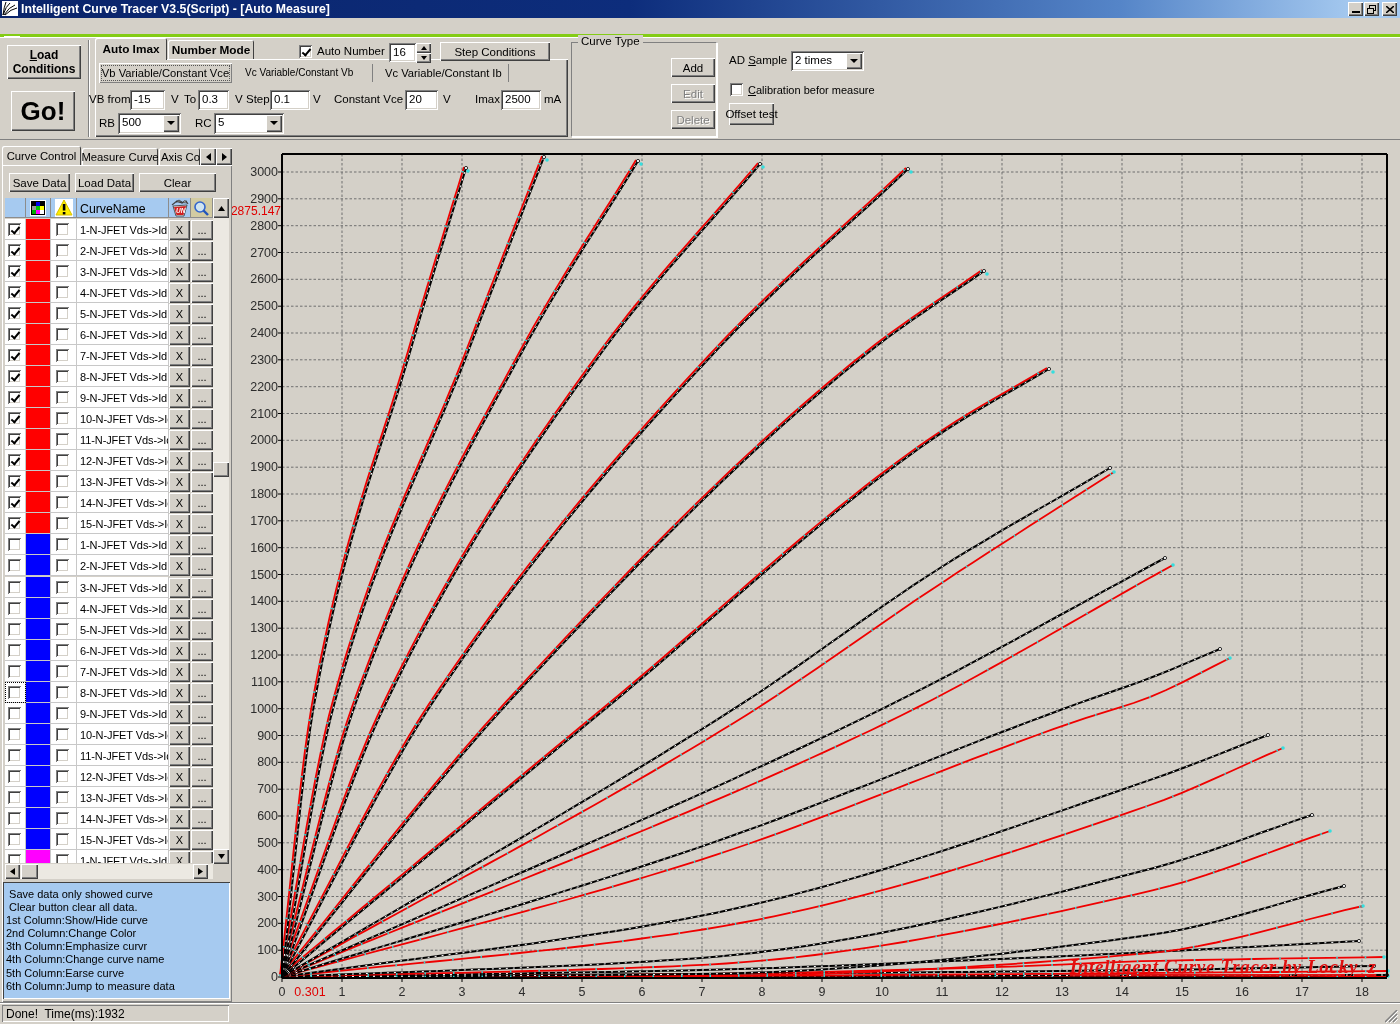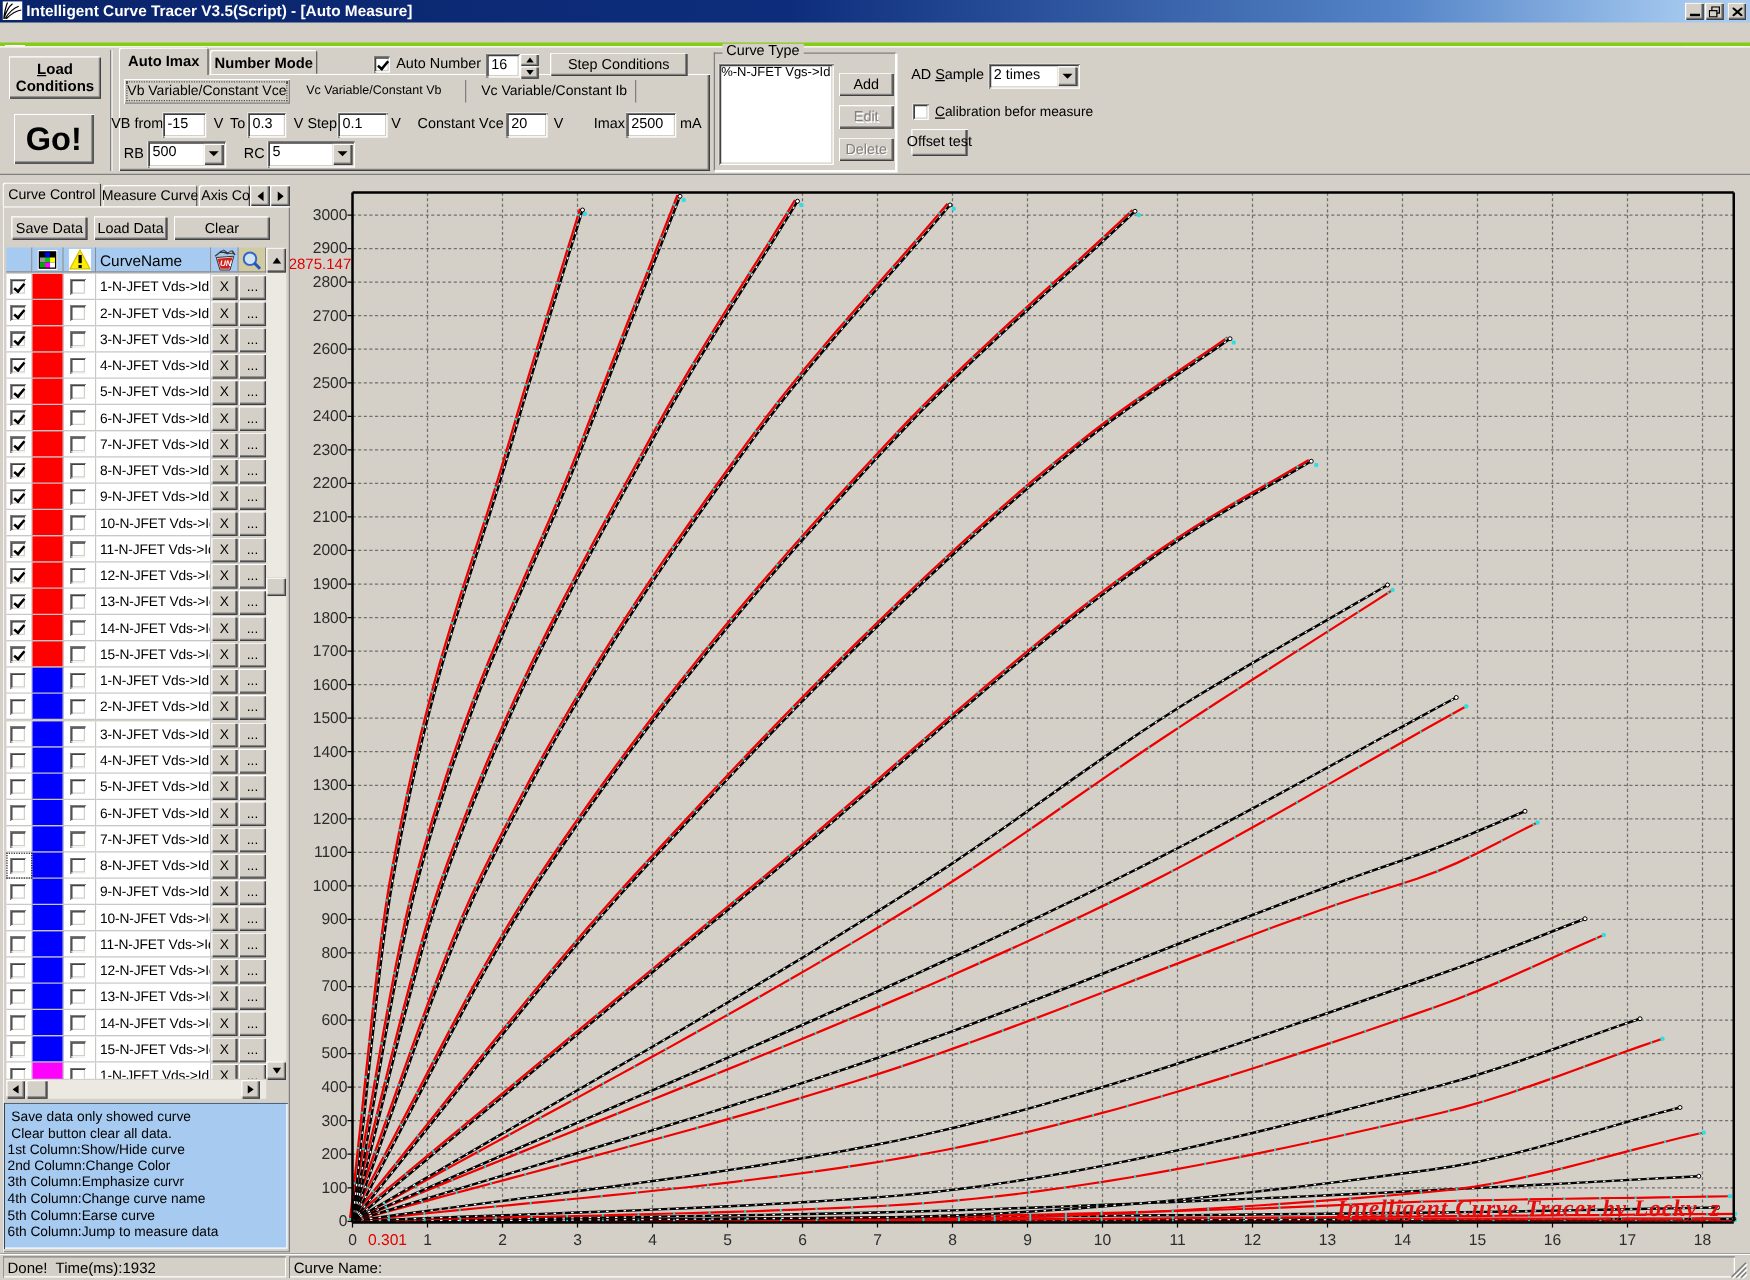--- a/index.html
+++ b/index.html
@@ -125,21 +125,20 @@
         <div class="arr-d" style="margin-top:3px"></div>
       </div>
     <span class="lbl" style="left:195px;top:80px">RC</span>
     <div class="abs edit" style="left:214px;top:76px;width:70px;height:21px">5</div>
     <div class="combo-arrow" style="left:266px;top:78px;width:16px;height:17px">
         <div class="arr-d" style="margin-top:3px"></div>
       </div>
   </div>
   <div class="gb" style="left:571px;top:5px;width:146px;height:95px"></div>
   <span class="lbl" style="left:578px;top:-2px;background:#d4d0c8;padding:0 3px">Curve Type</span>
-  <div class="abs edit" style="left:575px;top:14px;width:92px;height:81px;font-size:10.4px;padding:2px 0 0 2px">%-N-JFET Vgs-&gt;Id</div>
   <div class="abs btn" style="left:671px;top:21px;width:44px;height:19px">Add</div>
   <div class="abs btn" style="left:671px;top:47px;width:44px;height:19px;color:#808080;text-shadow:1px 1px 0 #fff">Edit</div>
   <div class="abs btn" style="left:671px;top:73px;width:44px;height:19px;color:#808080;text-shadow:1px 1px 0 #fff">Delete</div>
   <span class="lbl" style="left:729px;top:17px">AD <u>S</u>ample</span>
   <div class="abs edit" style="left:791px;top:14px;width:73px;height:20px">2 times</div>
   <div class="combo-arrow" style="left:846px;top:16px;width:16px;height:16px">
       <div class="arr-d" style="margin-top:3px"></div>
     </div>
   <div class="cb13" style="left:730px;top:46px"></div>
   <span class="lbl" style="left:748px;top:47px;font-size:11px"><u>C</u>alibration befor measure</span>
@@ -757,17 +756,16 @@
 <circle cx="236.0" cy="31.0" r="1.8" fill="#35dede"></circle>
 <circle cx="234.0" cy="28.0" r="1.6" fill="#fff" stroke="#000" stroke-width="0.8"></circle>
 <path d="M50.0 14.0H1155.0" stroke="#000" stroke-width="2" fill="none"></path>
 <path d="M1155.0 14.0V837.0" stroke="#000" stroke-width="2" fill="none"></path>
 <path d="M50.0 14.0V838.0" stroke="#000" stroke-width="2" fill="none"></path>
 <path d="M50.0 838.0H1155.0" stroke="#000" stroke-width="2" fill="none"></path>
 <text x="991" y="833" font-family="Liberation Serif,serif" font-size="19" font-style="italic" font-weight="bold" letter-spacing="0.7" fill="#e01010" text-anchor="middle" text-decoration="underline">Intelligent Curve Tracer by Locky_z</text>
 </svg>
 <div class="abs statusbar">
   <div class="spanel" style="left:2px;width:227px">Done!&nbsp; Time(ms):1932</div>
-  <div class="spanel" style="left:231px;width:1157px">Curve Name:</div>
   <svg class="abs" style="right:2px;top:8px" width="13" height="13">
       <path d="M12 0 L0 12 M12 4 L4 12 M12 8 L8 12" stroke="#808080" stroke-width="1.4"></path>
       <path d="M13 1 L1 13 M13 5 L5 13 M13 9 L9 13" stroke="#fff" stroke-width="1"></path>
     </svg>
 </div>
 </body></html>

